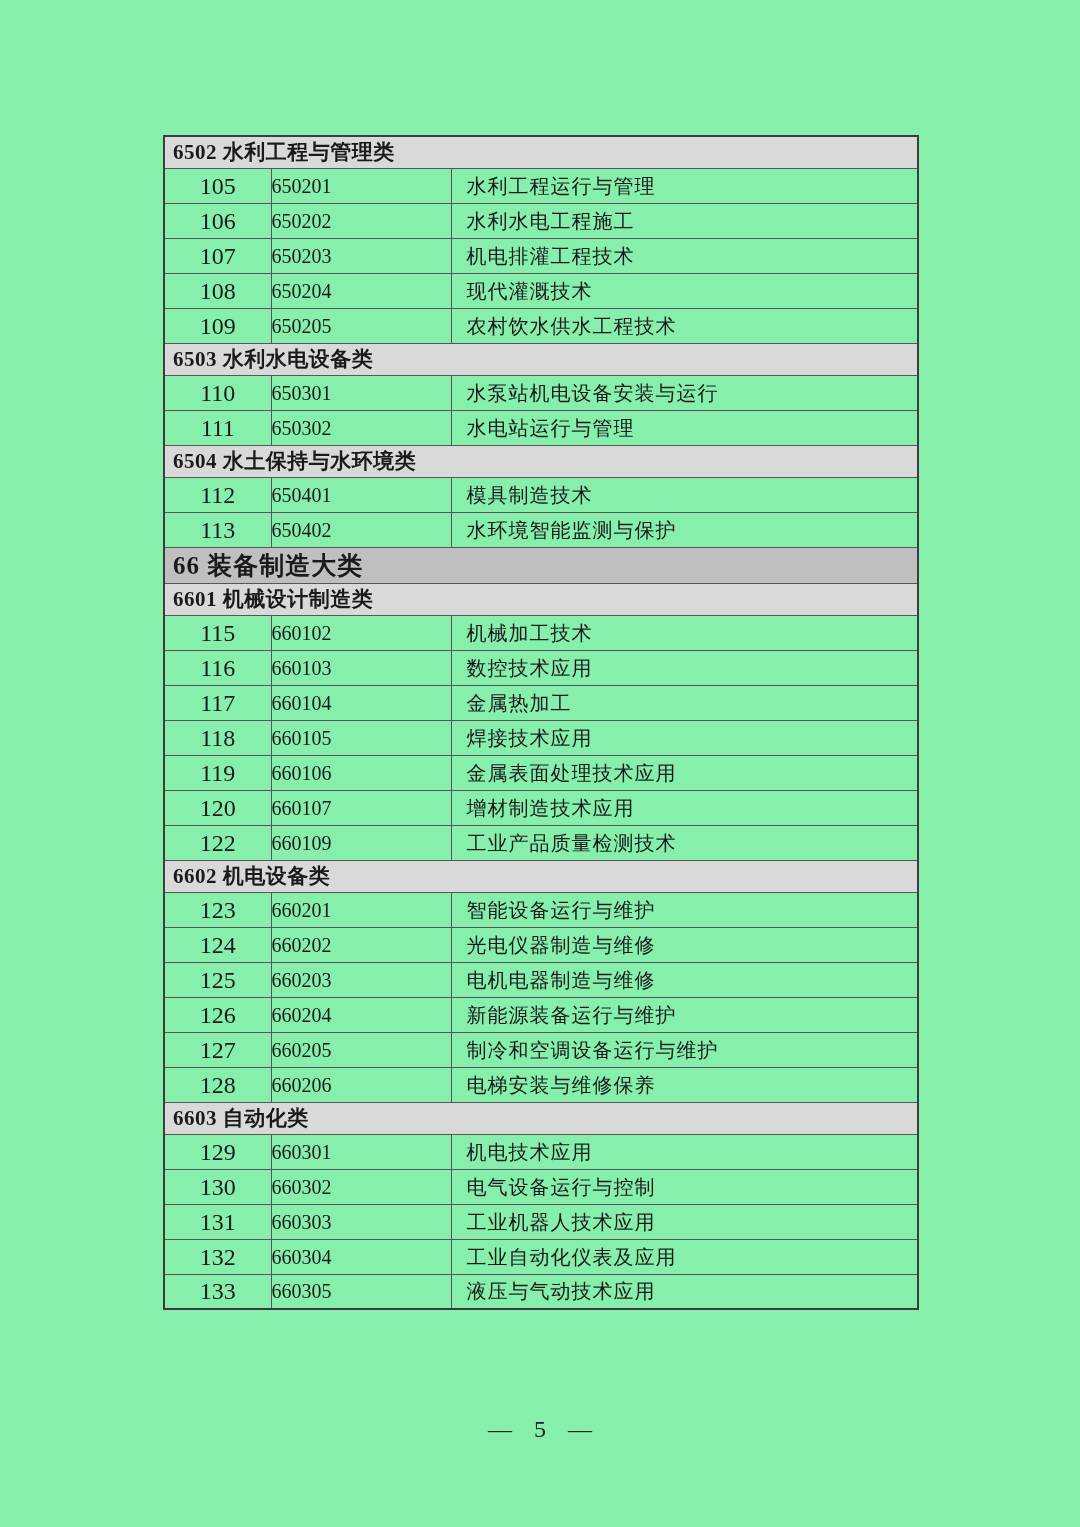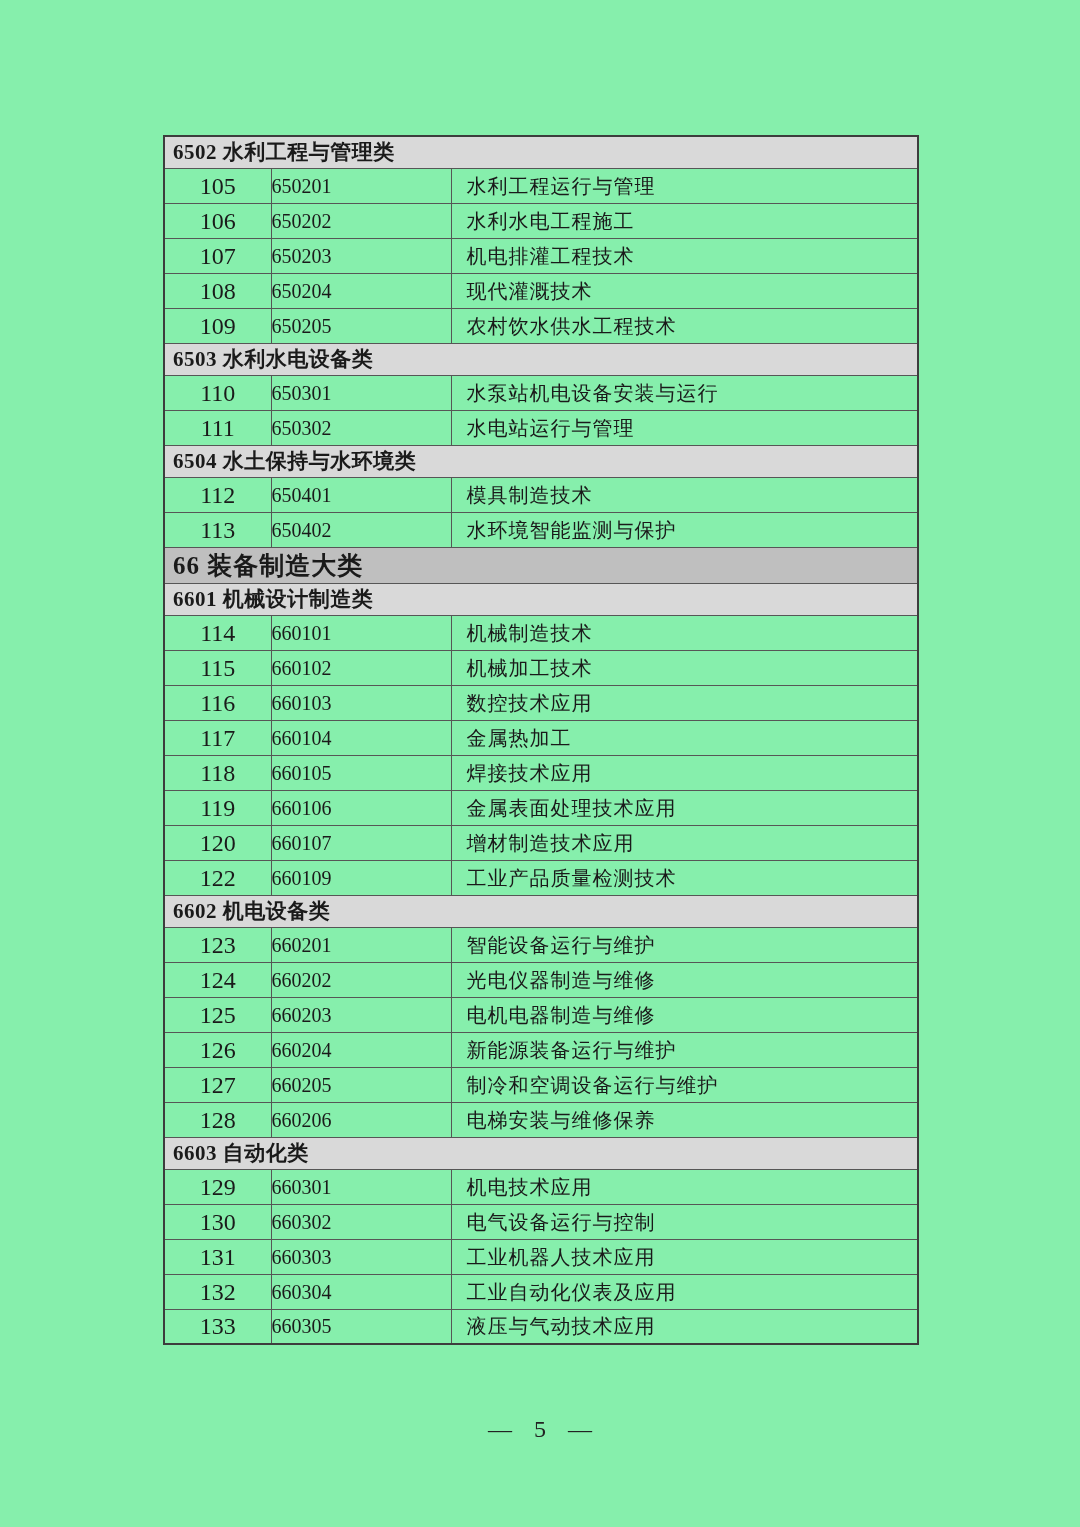--- a/index.html
+++ b/index.html
@@ -131,25 +131,20 @@
           <td class="c-code">650402</td>
           <td class="c-name">水环境智能监测与保护</td>
         </tr>
         <tr class="cat-row">
           <td colspan="3">66 装备制造大类</td>
         </tr>
         <tr class="subcat-row">
           <td colspan="3">6601 机械设计制造类</td>
         </tr>
         <tr class="data-row">
-          <td class="c-serial">114</td>
-          <td class="c-code">660101</td>
-          <td class="c-name">机械制造技术</td>
-        </tr>
-        <tr class="data-row">
           <td class="c-serial">115</td>
           <td class="c-code">660102</td>
           <td class="c-name">机械加工技术</td>
         </tr>
         <tr class="data-row">
           <td class="c-serial">116</td>
           <td class="c-code">660103</td>
           <td class="c-name">数控技术应用</td>
         </tr>
         <tr class="data-row">

